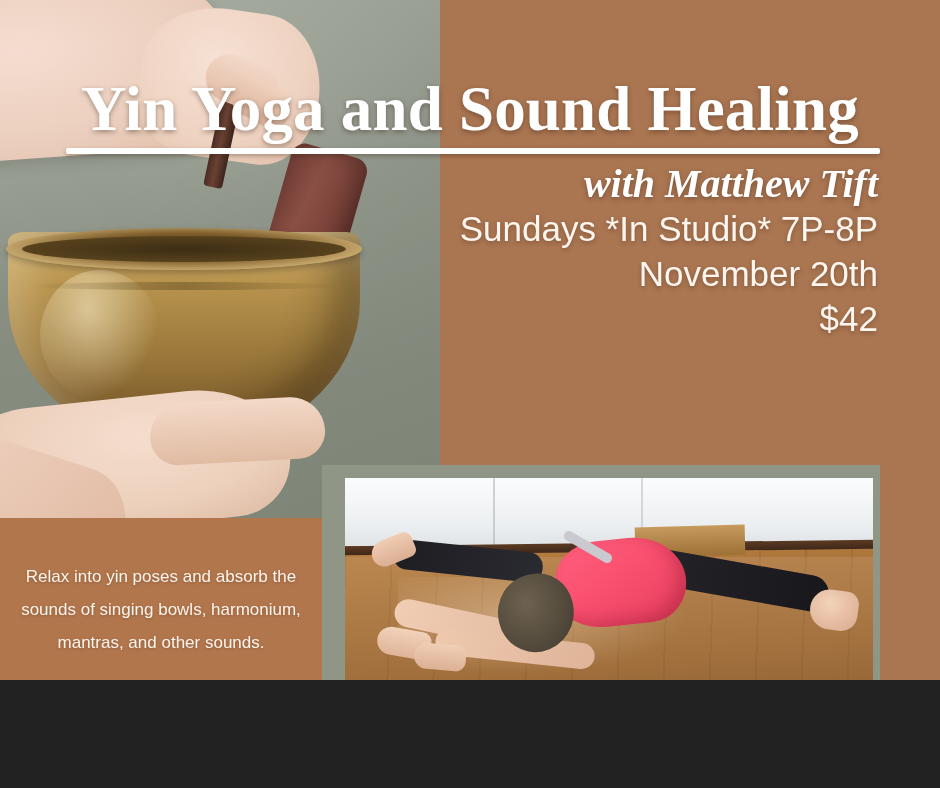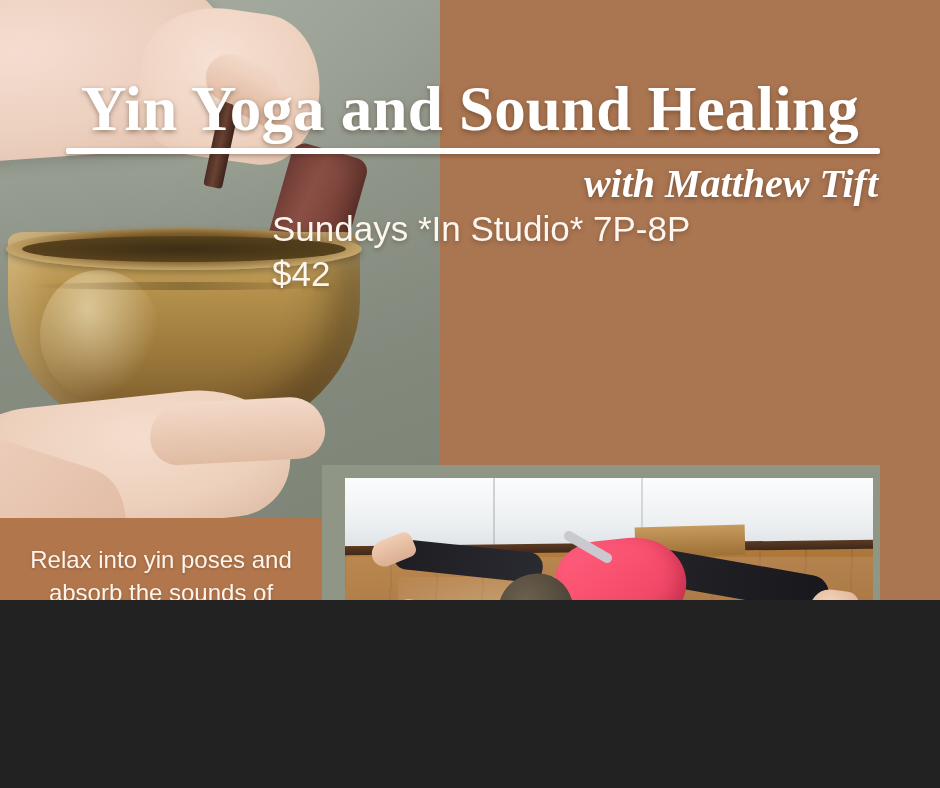--- a/index.html
+++ b/index.html
@@ -1,18 +1,18 @@
 <!DOCTYPE html>
 <html><head>
 <meta charset="utf-8">
 <style>
   html,body{margin:0;padding:0;background:#222;}
   #flyer{
     position:relative;
-    width:940px;height:600px;
+    width:940px;height:680px;
     overflow:hidden;
     background:#AA7551;
     font-family:"Liberation Sans", sans-serif;
     -webkit-font-smoothing:antialiased;
   }
 
   
   .bowl-photo{
     position:absolute;left:0;top:0;width:440px;height:518px;
     background:
@@ -145,39 +145,39 @@
     position:absolute;right:62px;top:160px;width:600px;text-align:right;
     font-family:"Liberation Serif", serif;
     font-style:italic;font-weight:700;
     font-size:40px;color:#ffffff;
     text-shadow:0 2px 5px rgba(60,40,25,.45);
     z-index:42;
   }
 
   
   .details{
-    position:absolute;right:48px;top:206px;width:620px;
-    text-align:left;z-index:42;
+    position:absolute;right:62px;top:206px;width:620px;
+    text-align:right;z-index:42;
   }
   .details .line{
     font-family:"Liberation Sans", sans-serif;
     font-size:35px;line-height:45px;color:#fdf6ef;
     text-shadow:0 2px 4px rgba(60,40,25,.35);
     white-space:nowrap;
   }
 
   
   .desc-box{
     position:absolute;left:0;top:518px;width:322px;height:182px;
     background:#B2764C;z-index:30;
     display:flex;align-items:center;justify-content:center;
   }
   .desc-text{
     font-family:"Liberation Sans", sans-serif;
-    font-size:24px;line-height:33px;color:#fdf4ec;
+    font-size:17px;line-height:33px;color:#fdf4ec;
     text-align:center;padding:0 12px;
     text-shadow:0 1px 3px rgba(60,40,25,.3);
   }
 
   
   .photo-frame{
     position:absolute;left:322px;top:465px;width:558px;height:245px;
     background:#909686;z-index:20;
   }
   .yoga-photo{
@@ -256,20 +256,21 @@
 
   <div class="title-wrap">
     <span class="title">Yin Yoga and Sound Healing</span>
   </div>
   <div class="title-rule"></div>
 
   <div class="subtitle">with Matthew Tift</div>
 
   <div class="details">
     <div class="line">Sundays *In Studio* 7P-8P</div>
+    <div class="line">November 20th</div>
     <div class="line">$42</div>
   </div>
 
   <div class="desc-box">
     <div class="desc-text">Relax into yin poses and absorb the sounds of singing bowls, harmonium, mantras, and other sounds.</div>
   </div>
 
   <div class="photo-frame"></div>
   <div class="yoga-photo">
     <div class="yp-wall"></div>

